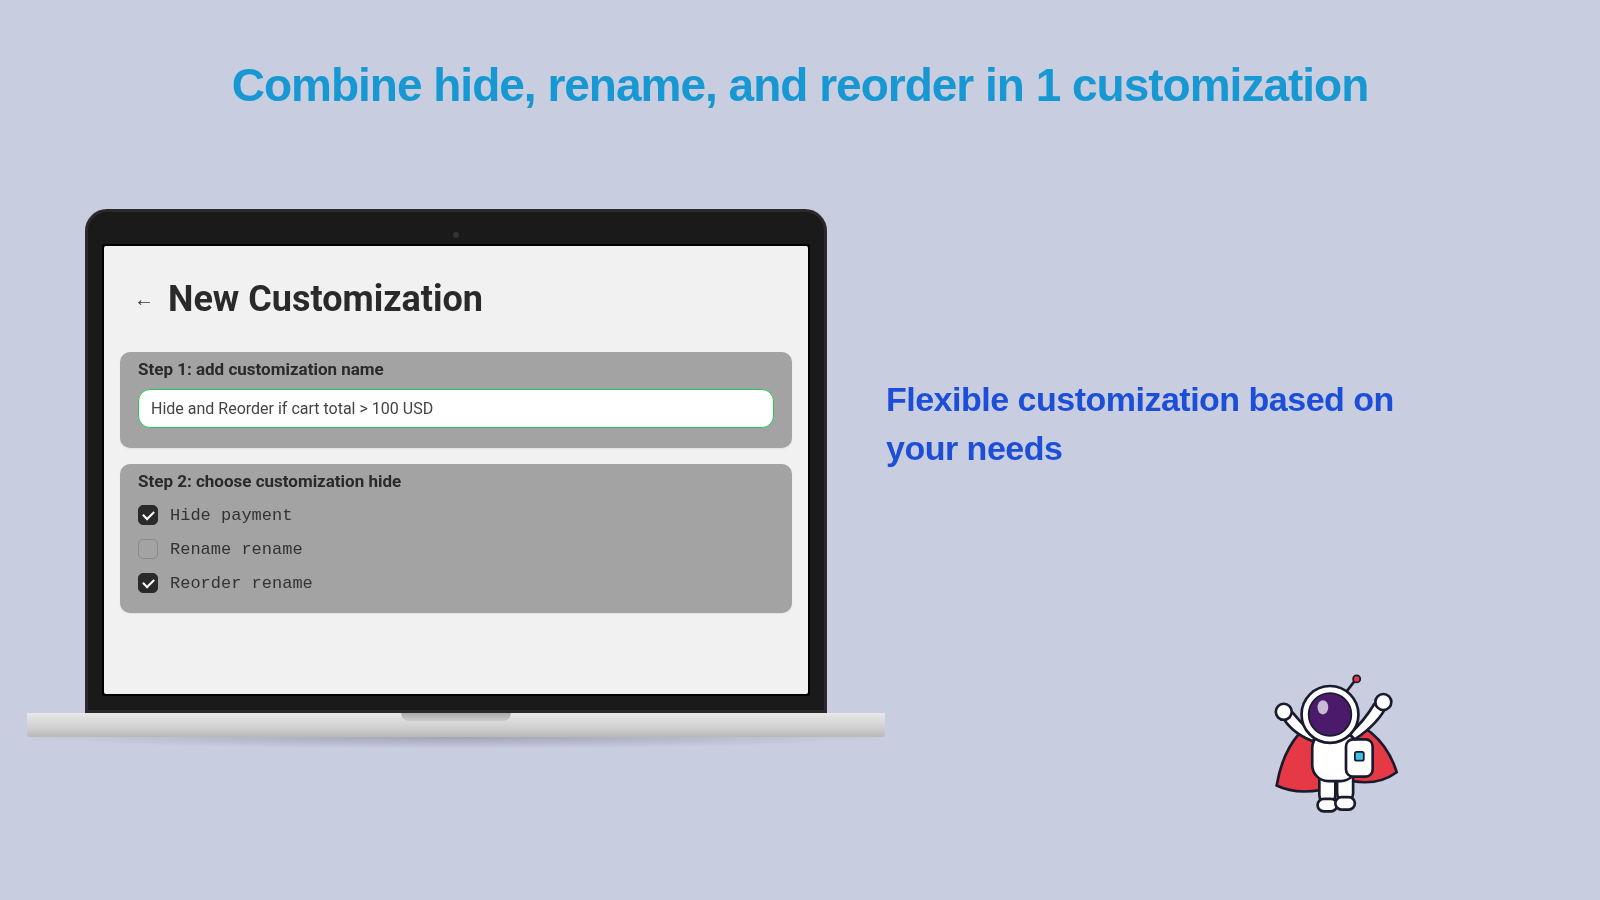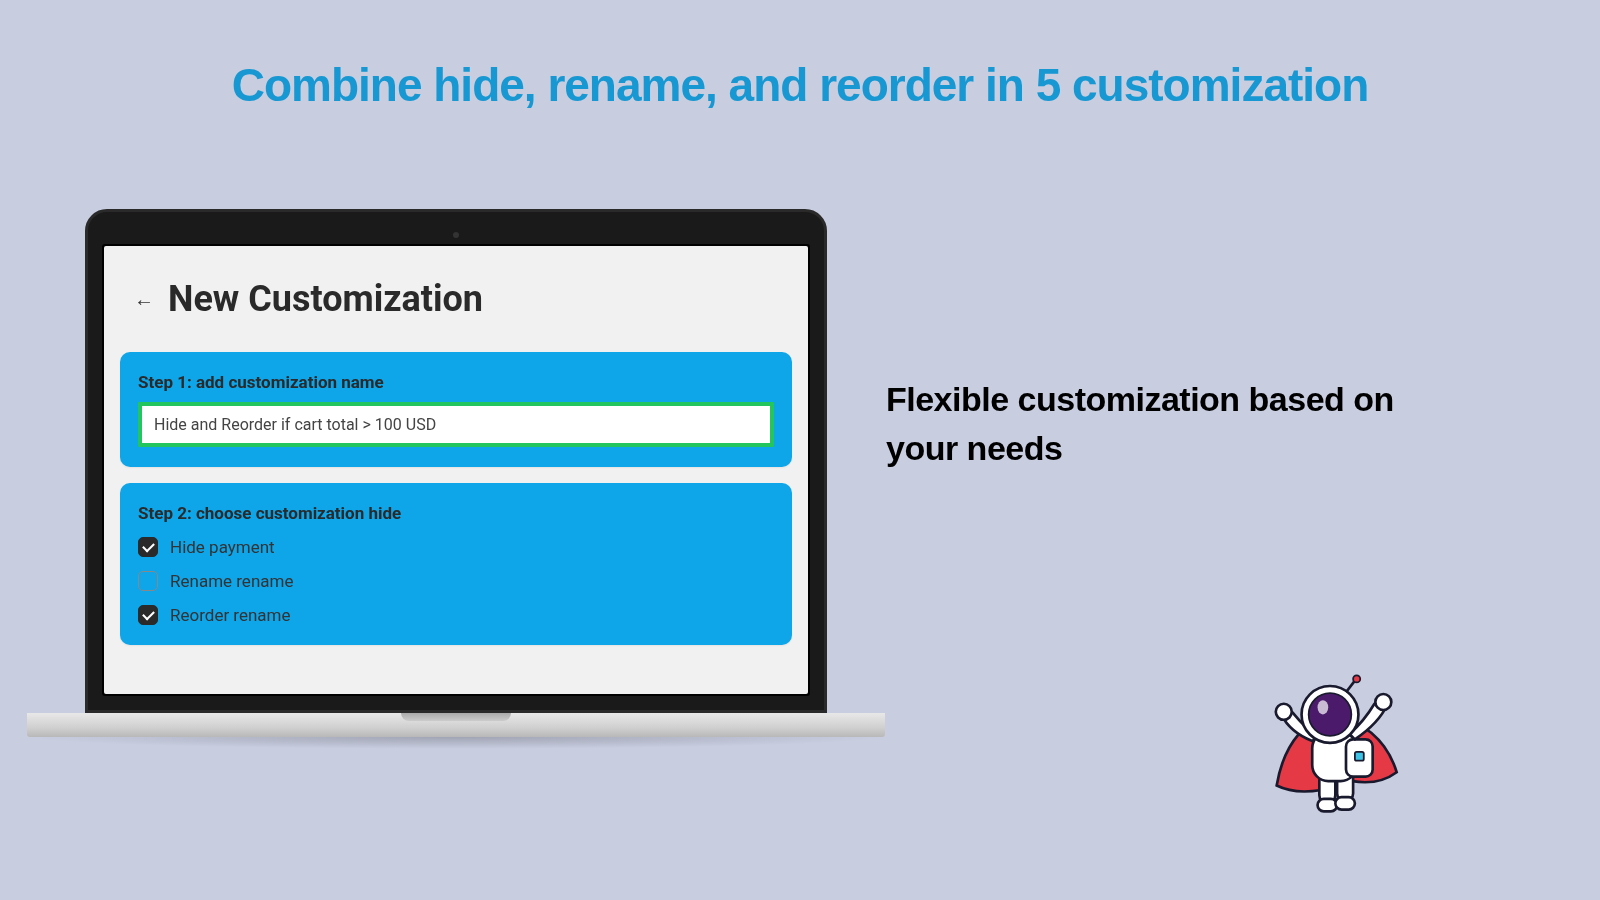--- a/index.html
+++ b/index.html
@@ -29,21 +29,21 @@
       font-family: 'Arial Black', 'Arial Rounded MT Bold', sans-serif;
       letter-spacing: -1px;
     }
     
     .subheading {
       position: absolute;
       top: 375px;
       left: 886px;
       font-size: 34px;
       font-weight: 900;
-      color: #000000;
+      color: #1d4ed8;
       font-family: 'Arial Black', 'Arial Rounded MT Bold', sans-serif;
       letter-spacing: -0.5px;
       line-height: 1.45;
       max-width: 520px;
     }
     
     .laptop {
       position: absolute;
       top: 209px;
       left: 85px;
@@ -103,49 +103,50 @@
       cursor: pointer;
     }
     
     .screen-title {
       font-size: 36px;
       font-weight: 700;
       color: #2a2a2a;
     }
     
     .card {
-      background: #0ea5e9;
+      background: #a3a3a3;
       border-radius: 10px;
       margin: 8px 16px 16px 16px;
-      padding: 20px 18px 20px 18px;
+      padding: 7px 18px 20px 18px;
       box-shadow: 0 1px 2px rgba(0,0,0,0.06);
     }
     
     .step-label {
       font-size: 17px;
       font-weight: 700;
       color: #2a2a2a;
       margin-bottom: 10px;
     }
     
     .text-input {
       width: 100%;
       padding: 9px 12px;
-      border: 4px solid #22c55e;
-      border-radius: 1px;
+      border: 1px solid #22c55e;
+      border-radius: 12px;
       font-size: 16px;
       color: #444;
       font-family: inherit;
     }
     
     .checkbox-row {
       display: flex;
       align-items: center;
       gap: 12px;
       margin-top: 14px;
+      font-family: Liberation Mono, monospace;
     }
     
     .checkbox {
       width: 20px;
       height: 20px;
       border-radius: 5px;
       border: 1.5px solid #888;
       display: flex;
       align-items: center;
       justify-content: center;
@@ -208,21 +209,21 @@
     }
     
     .mascot svg {
       width: 100%;
       height: 100%;
     }
   </style>
 </head>
 <body>
 
-<div class="heading">Combine hide, rename, and reorder in 5 customization</div>
+<div class="heading">Combine hide, rename, and reorder in 1 customization</div>
 
 <div class="subheading">Flexible customization based on your needs</div>
 
 <div class="laptop">
   <div class="laptop-body">
     <div class="laptop-camera-area">
       <div class="laptop-camera"></div>
     </div>
     <div class="laptop-screen-bezel">
       <div class="laptop-screen">

